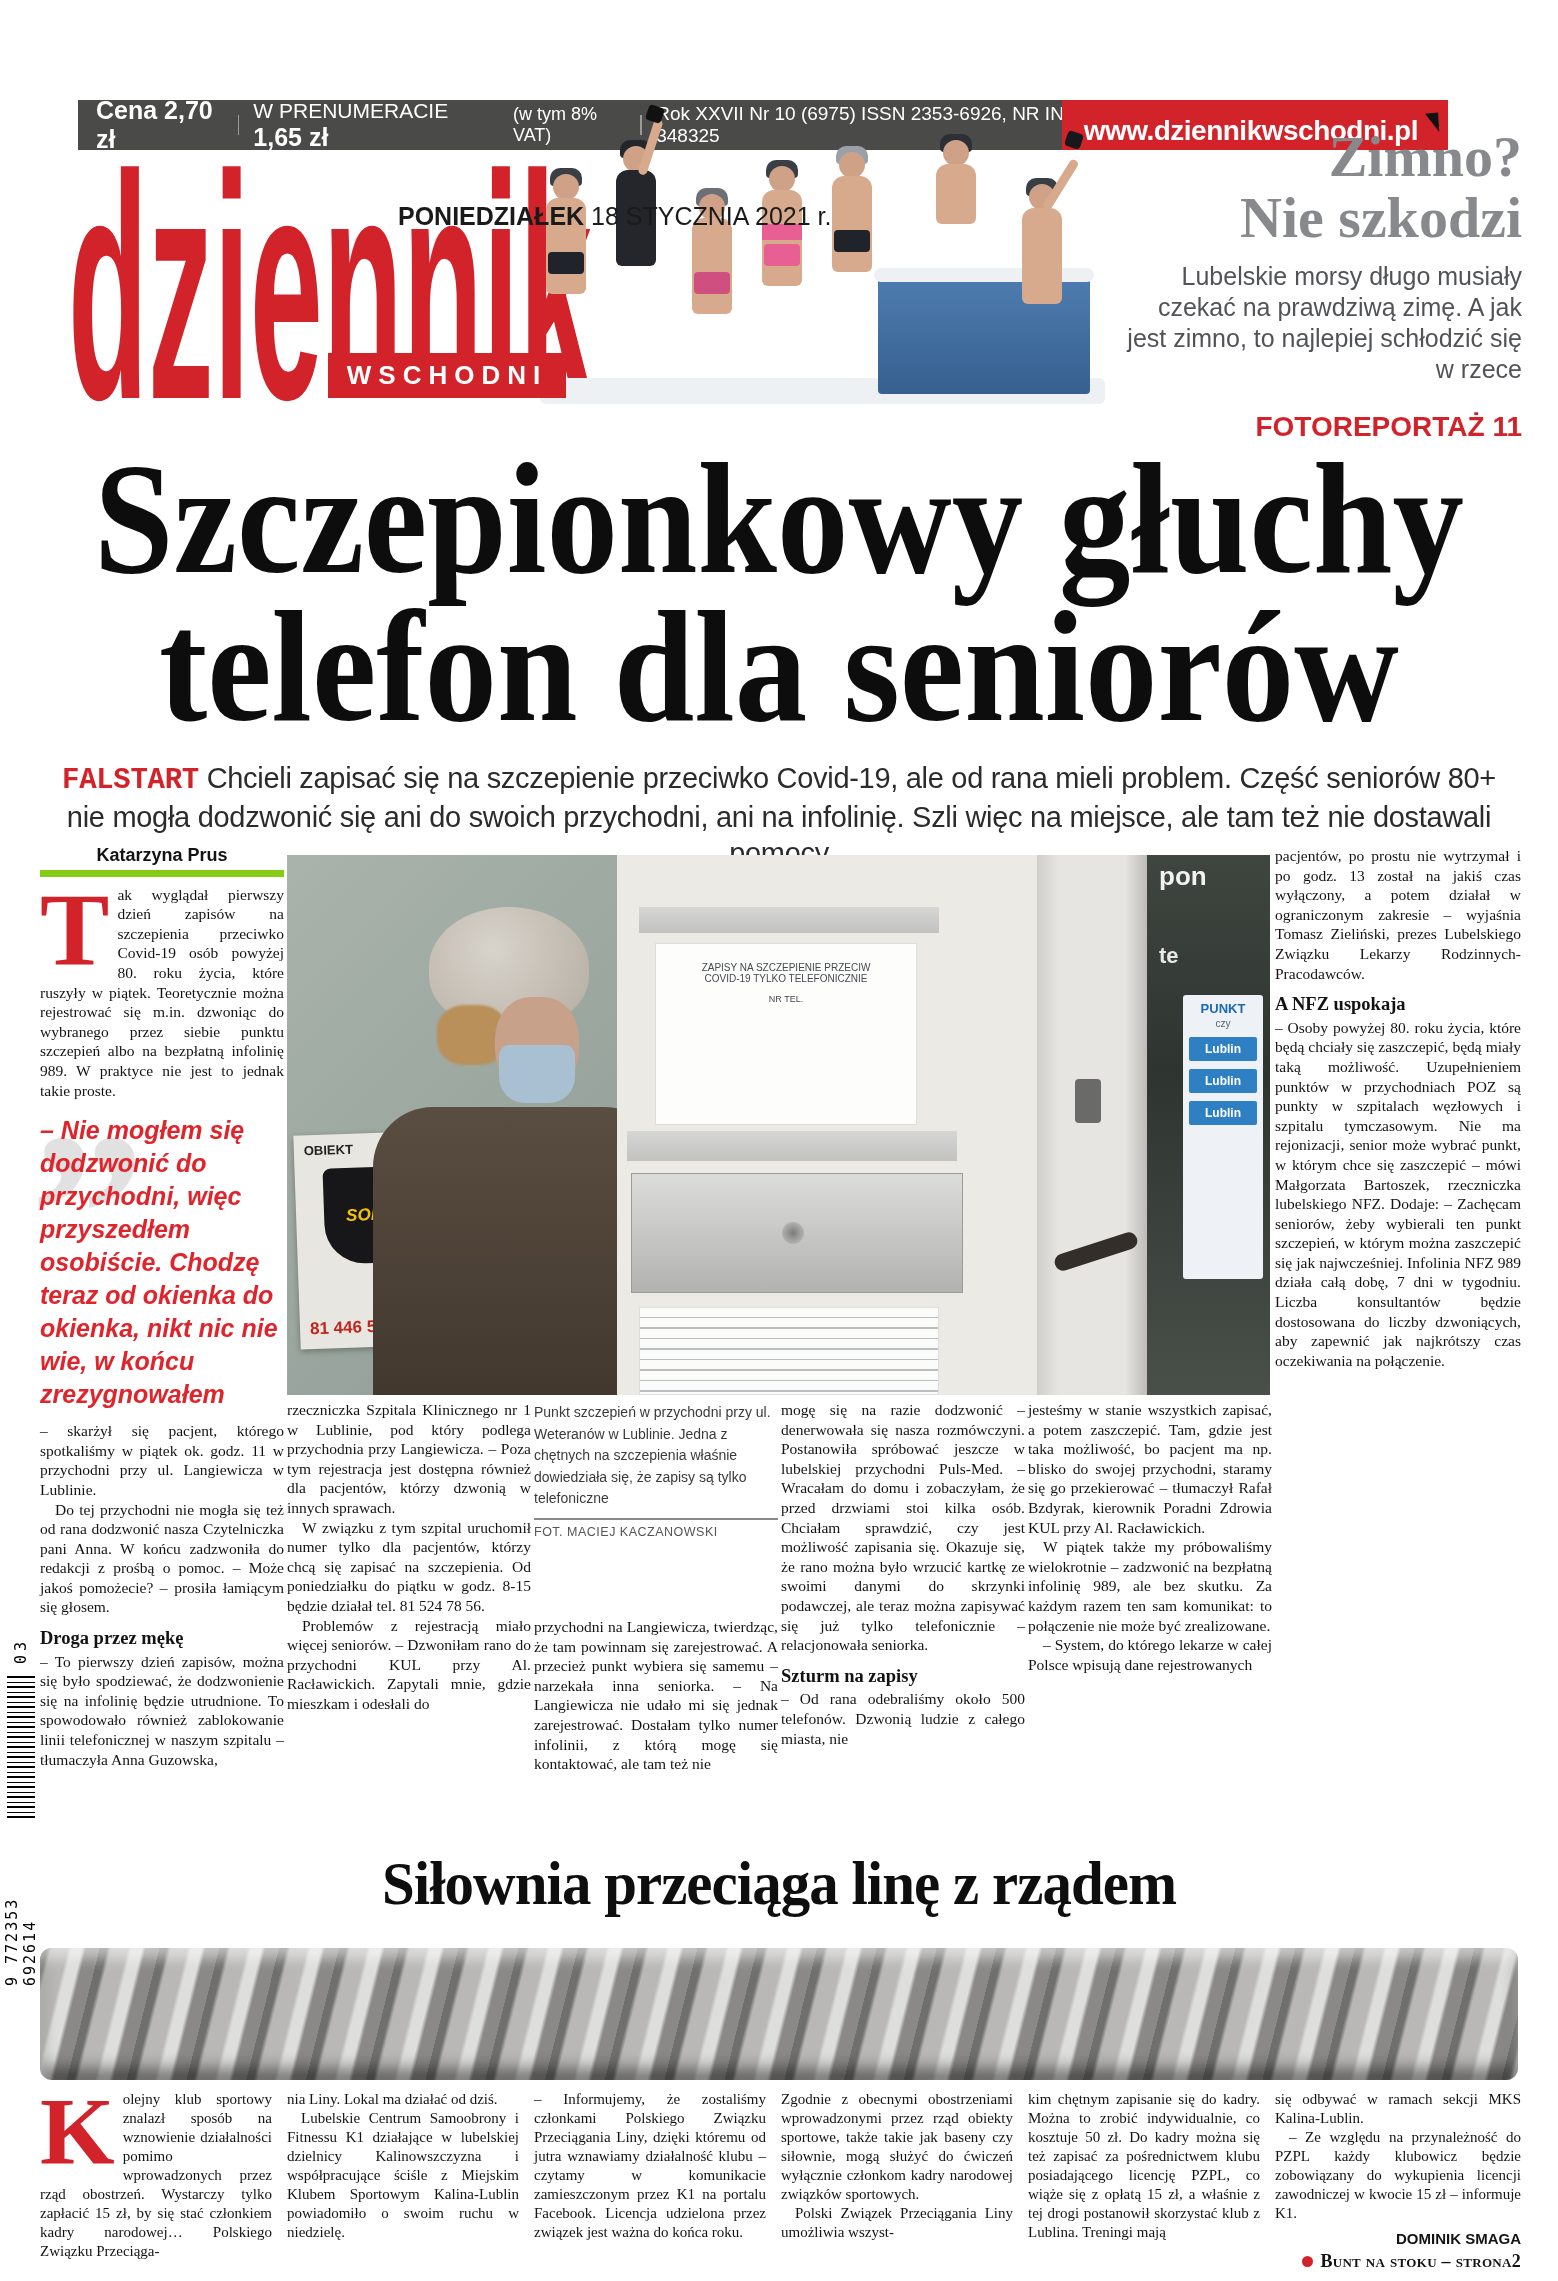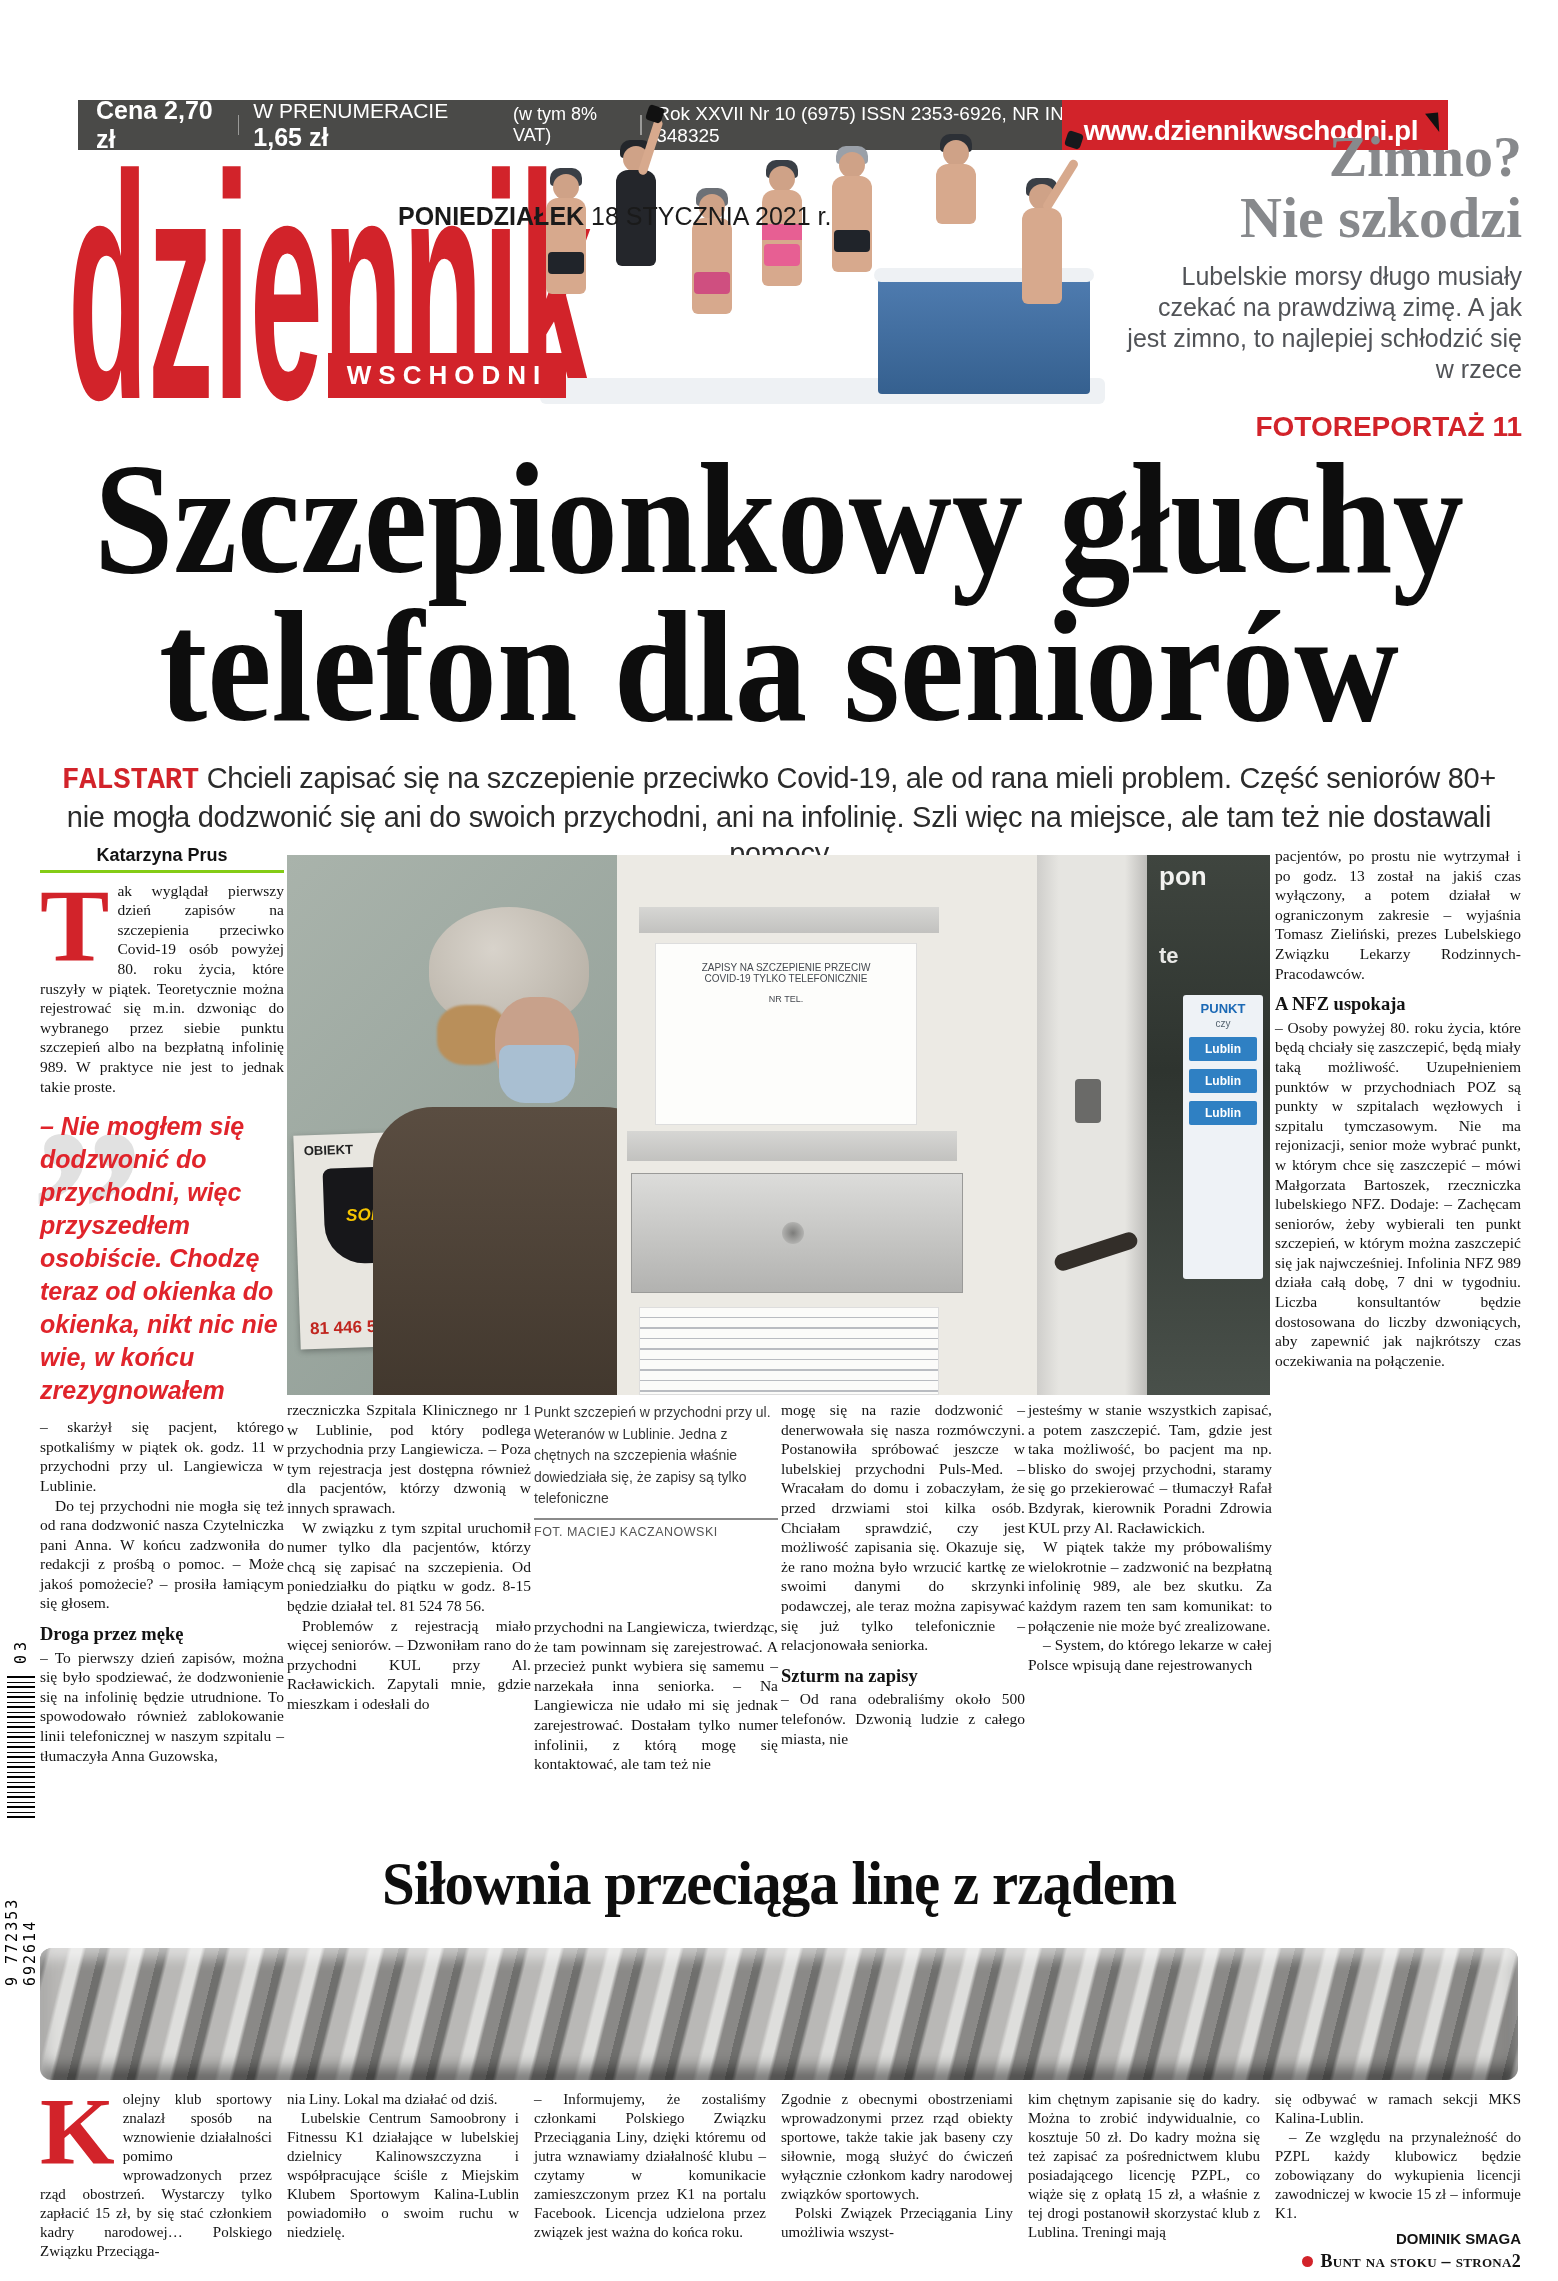--- a/index.html
+++ b/index.html
@@ -55,21 +55,21 @@
   
   .lead{left:40px;top:760px;width:1478px;text-align:center;font-family:"Liberation Sans",sans-serif;
         font-size:29px;line-height:36px;color:#2b2b2b;letter-spacing:-0.3px;}
   .lead b{color:#d2232a;font-weight:700;font-family:Liberation Mono, monospace;}
 
   
   .col{position:absolute;width:244px;font-size:15.5px;line-height:19.6px;text-align:justify;color:#131313;}
   .col p{margin:0;text-indent:15px;}
   .col p.noind{text-indent:0;}
   .byline{font-family:"Liberation Sans",sans-serif;font-weight:700;font-size:18px;text-align:center;
-          border-bottom:3px solid #84cc16;padding-bottom:4px;margin-bottom:8px;text-indent:0;}
+          border-bottom:7px solid #84cc16;padding-bottom:4px;margin-bottom:8px;text-indent:0;}
   .dropcap{float:left;font-family:"Liberation Serif",serif;font-weight:700;font-size:104px;line-height:86px;
            color:#d2232a;margin:2px 8px 0 0;}
   .subhead{font-weight:700;font-size:18.5px;margin:12px 0 3px;text-indent:0;text-align:left;}
   .pullq{position:relative;margin:14px 0 10px;font-family:"Liberation Sans",sans-serif;font-style:italic;
          font-weight:700;font-size:25px;line-height:33px;color:#e0242b;text-align:left;}
   .pullq .qmark{position:absolute;left:-10px;top:-14px;font-family:"Liberation Serif",serif;font-style:normal;
          font-size:230px;line-height:230px;color:#c9c9c9;opacity:.55;z-index:0;}
   .pullq .qtext{position:relative;z-index:1;display:block;}
 
   

